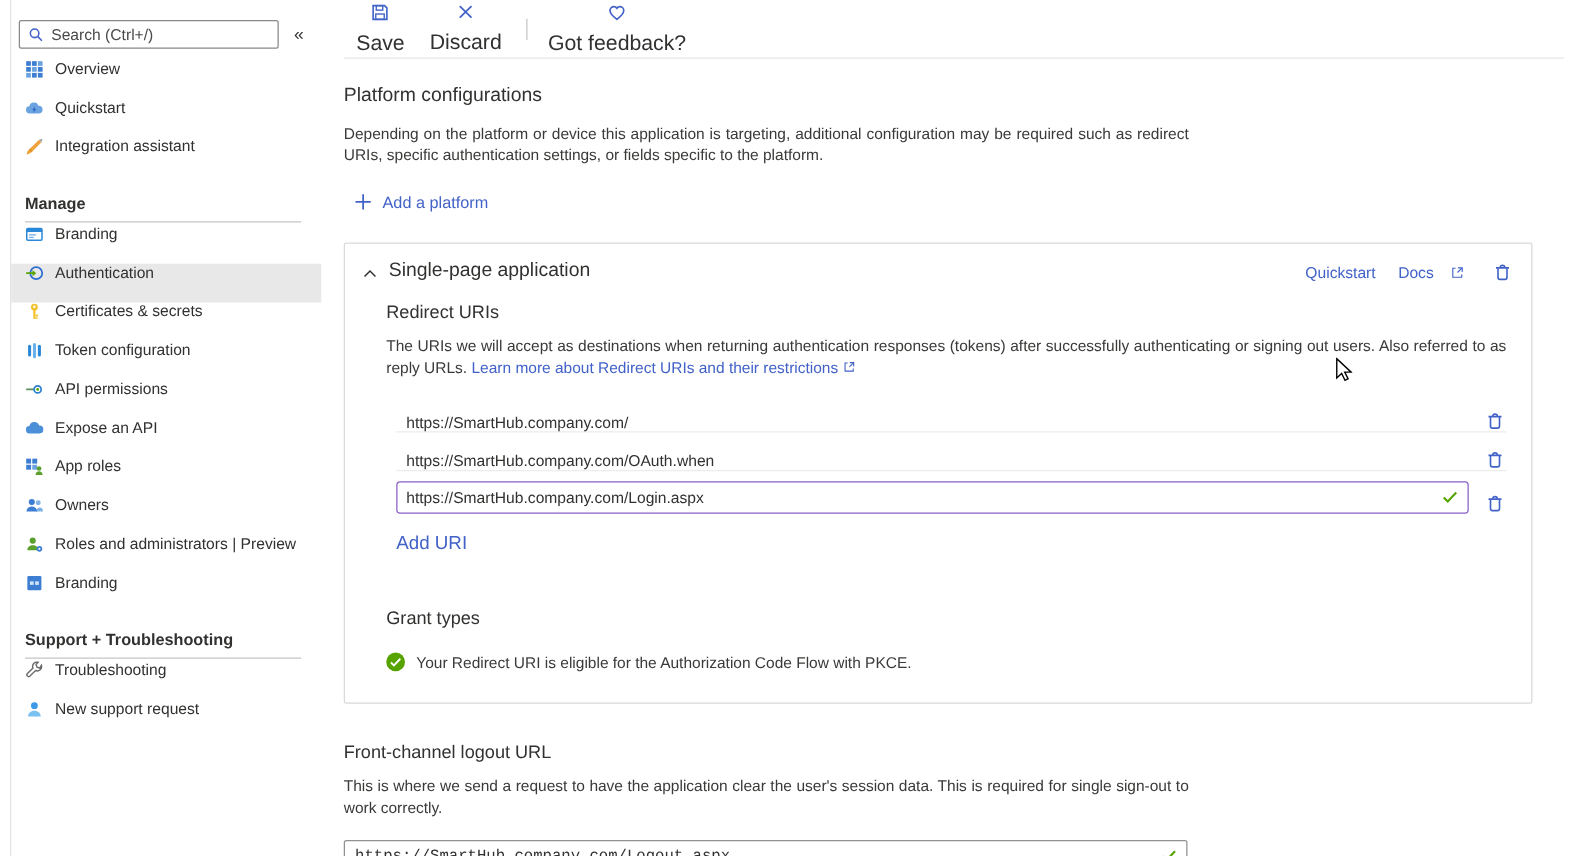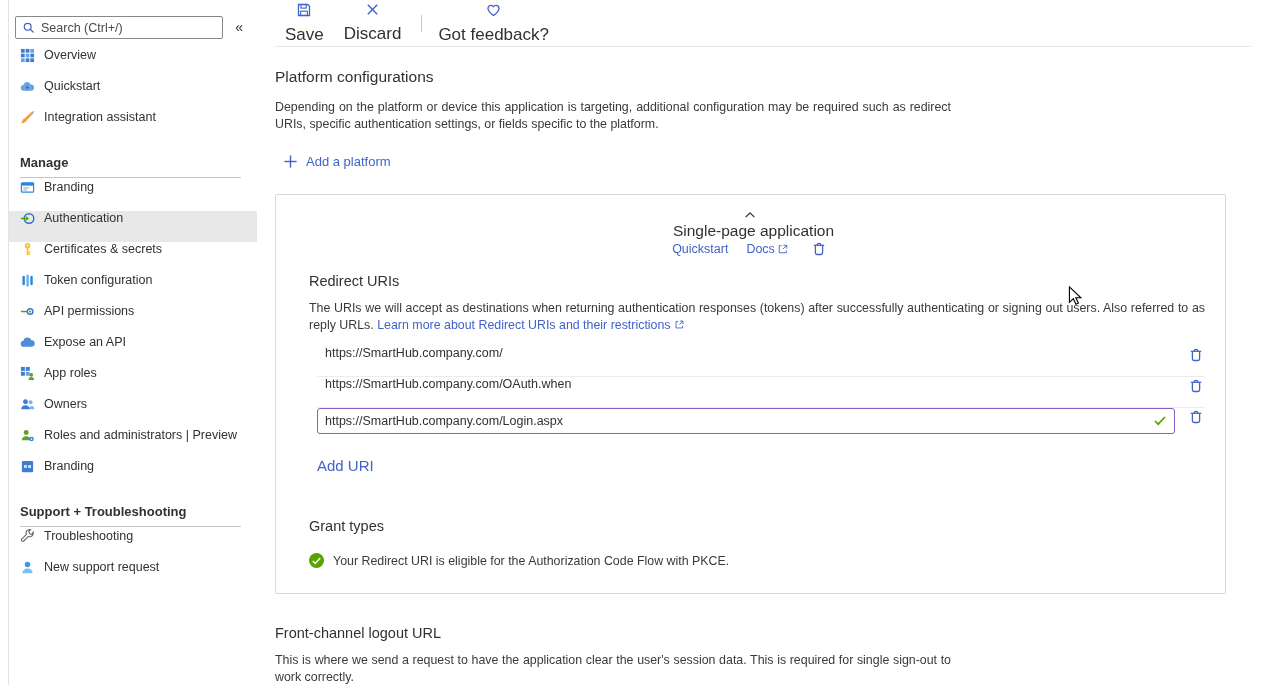--- a/index.html
+++ b/index.html
@@ -32,31 +32,31 @@
   .tb-btn { display:flex; align-items:center; gap:7px; font-size:17px; color:#323130; cursor:pointer; margin-right:20px;flex-direction:column; }
   .tb-divider { width:1px; height:17px; background:#c8c6c4; margin:0 16px 0 0; }
 
   .section-title { font-size:15.5px; color:#323130; margin-top:21px; }
   .body-text { font-size:12.4px; line-height:16.5px; color:#3b3a39; text-align:justify; }
   .platform-desc { width:676px; margin-top:13px; }
   .add-platform { display:flex; align-items:center; gap:8px; margin:22px 0 0 8px;
     color:var(--link-blue,#4262c8); font-size:13px; cursor:pointer; }
 
   .card { margin-top:25px; border:1px solid var(--card-border,#d9d9d9); border-radius:2px; padding-bottom:25px; }
-  .card-header { display:flex; align-items:center; padding:13px 15px 6px 13px;flex-direction:column; }
+  .card-header { display:flex; align-items:flex-end; padding:13px 15px 6px 13px; }
   .card-title { font-size:15.5px; color:#323130; margin-left:8px; flex:1; }
   .card-links { display:flex; align-items:center; gap:18px; }
   .link { color:var(--link-blue,#4262c8); font-size:12.5px; cursor:pointer; text-decoration:none; }
-  .docs-link { display:flex; align-items:center; gap:2px; }
+  .docs-link { display:flex; align-items:center; gap:13px; }
   .icon-btn { background:none; border:none; cursor:pointer; padding:0; margin-left:4px; display:flex; align-items:center; }
 
   .sub-title { font-size:14.5px; color:#323130; margin:10px 20px 0 33px; }
   .redirect-desc { margin:11px 20px 0 33px; width:896px; }
   .uri-rows { margin:13px 20px 0 41px; }
-  .uri-row { display:flex; align-items:flex-start; height:31px; border-bottom:1px solid #ececec; }
+  .uri-row { display:flex; align-items:flex-end; height:31px; border-bottom:1px solid #ececec; }
   .uri-row.focused { border-bottom:none; height:34px; }
   .uri-text { flex:1; font-size:12.5px; color:#323130; padding-left:8px; }
   .uri-input-wrap { flex:1; position:relative; margin-right:9px; }
   .uri-input { width:100%; height:26px; border:1.6px solid var(--focus-purple,#8a5fc4); border-radius:3px;
     font-size:12.5px; color:#323130; padding:0 26px 0 7px; outline:none; font-family:"Liberation Sans", sans-serif; }
   .input-check { position:absolute; right:9px; top:8px; }
   .row-trash { flex:none; width:17px; display:flex; }
   .add-uri { margin:15px 0 0 41px; font-size:15px; color:var(--link-blue,#4262c8); cursor:pointer; display:inline-block; }
   .grant-title { margin-top:43px; }
   .grant-row { display:flex; align-items:center; gap:9px; margin:19px 20px 0 33px; }

